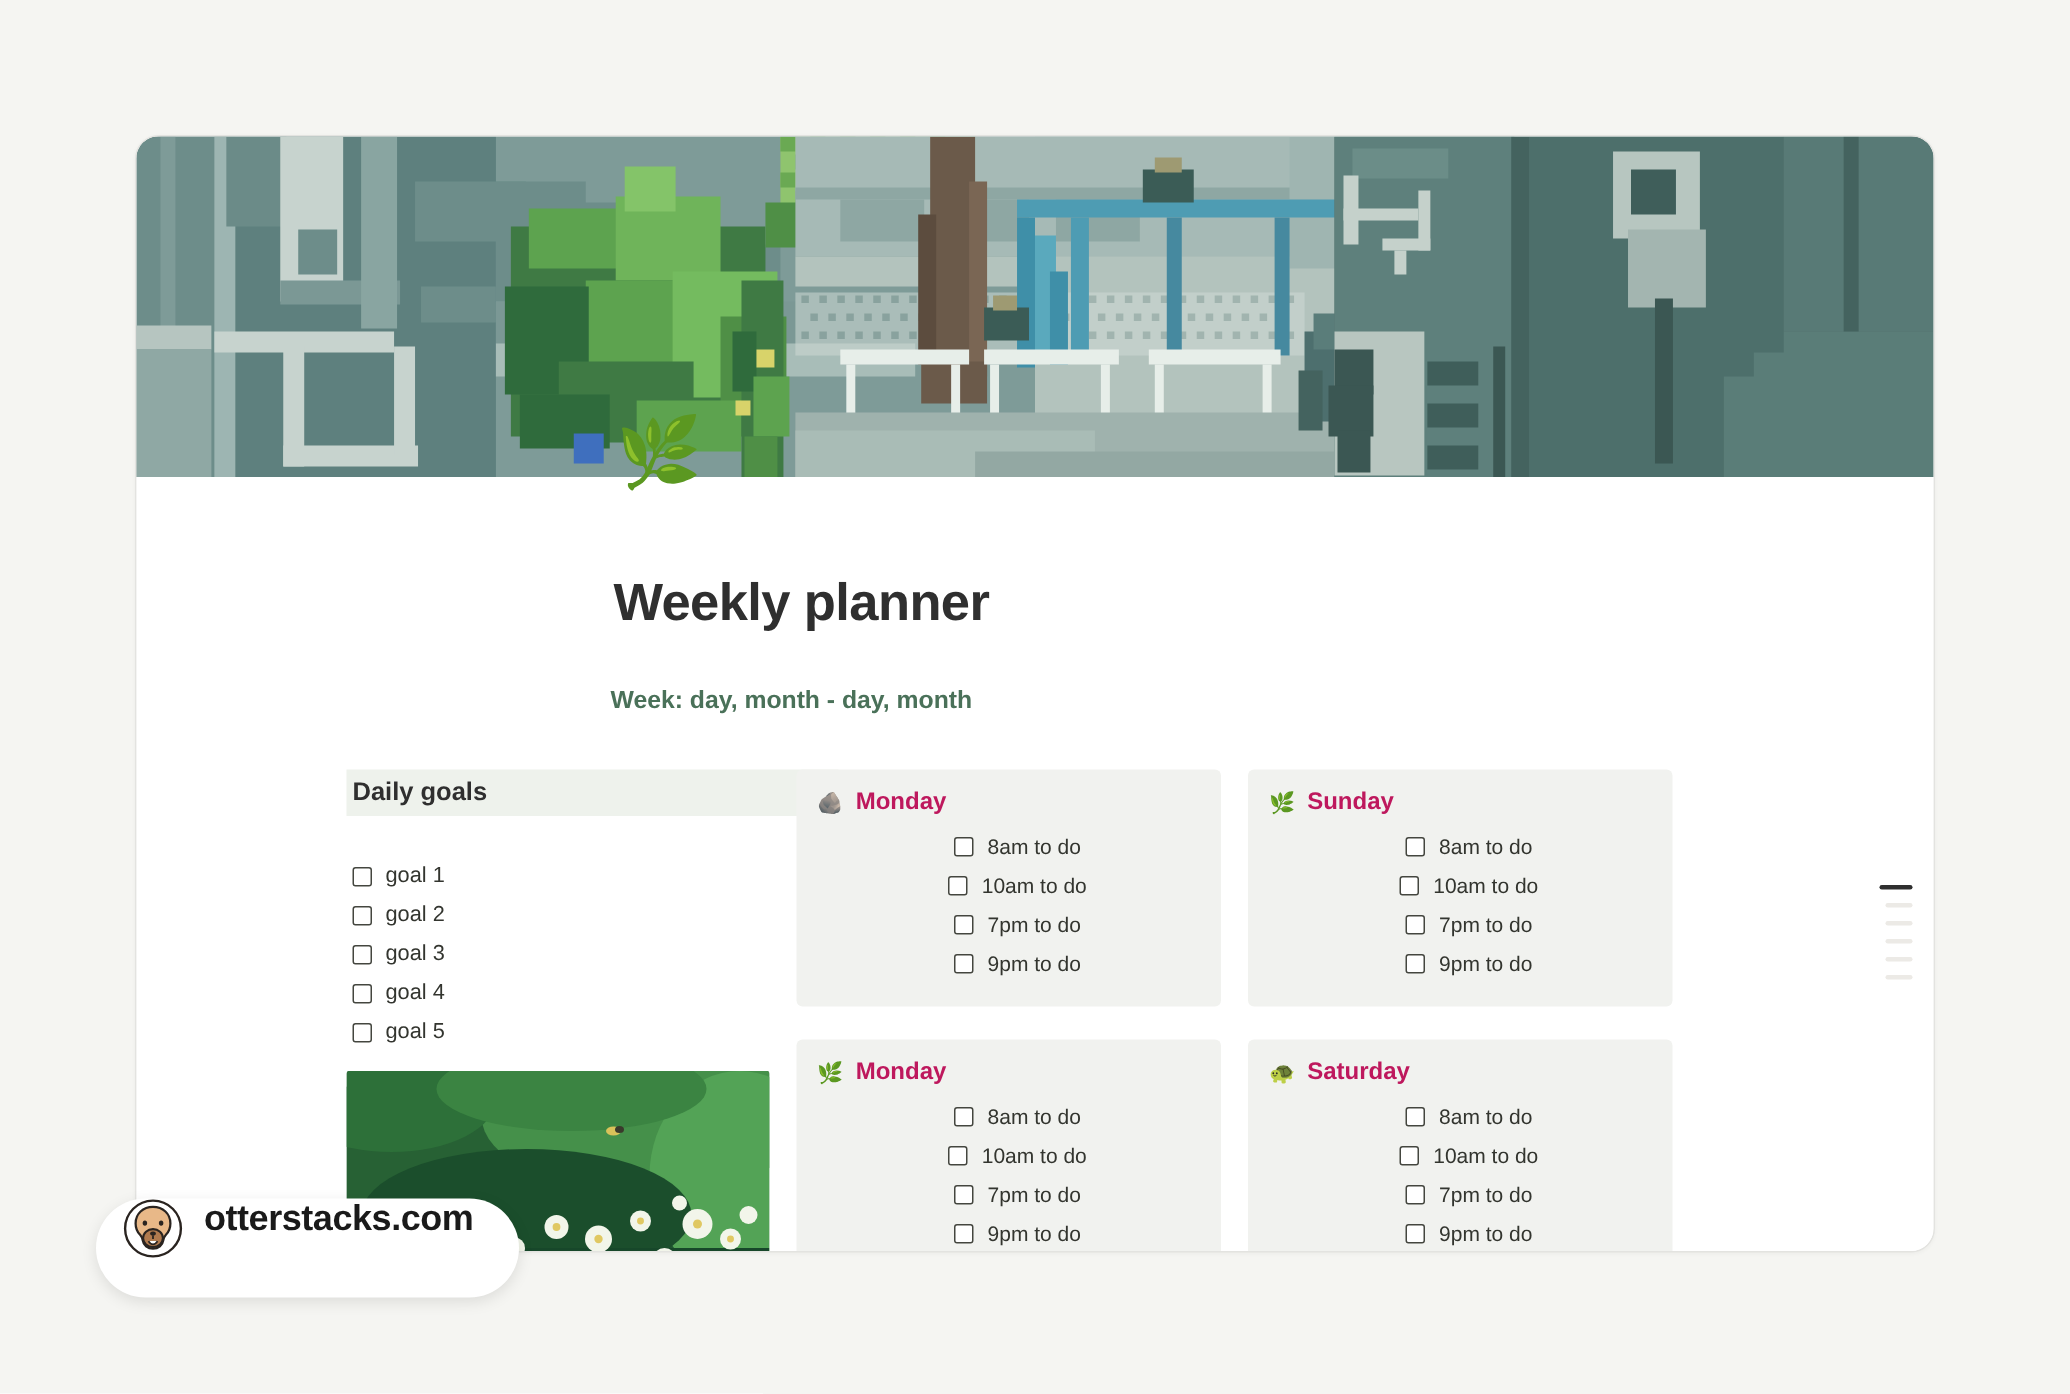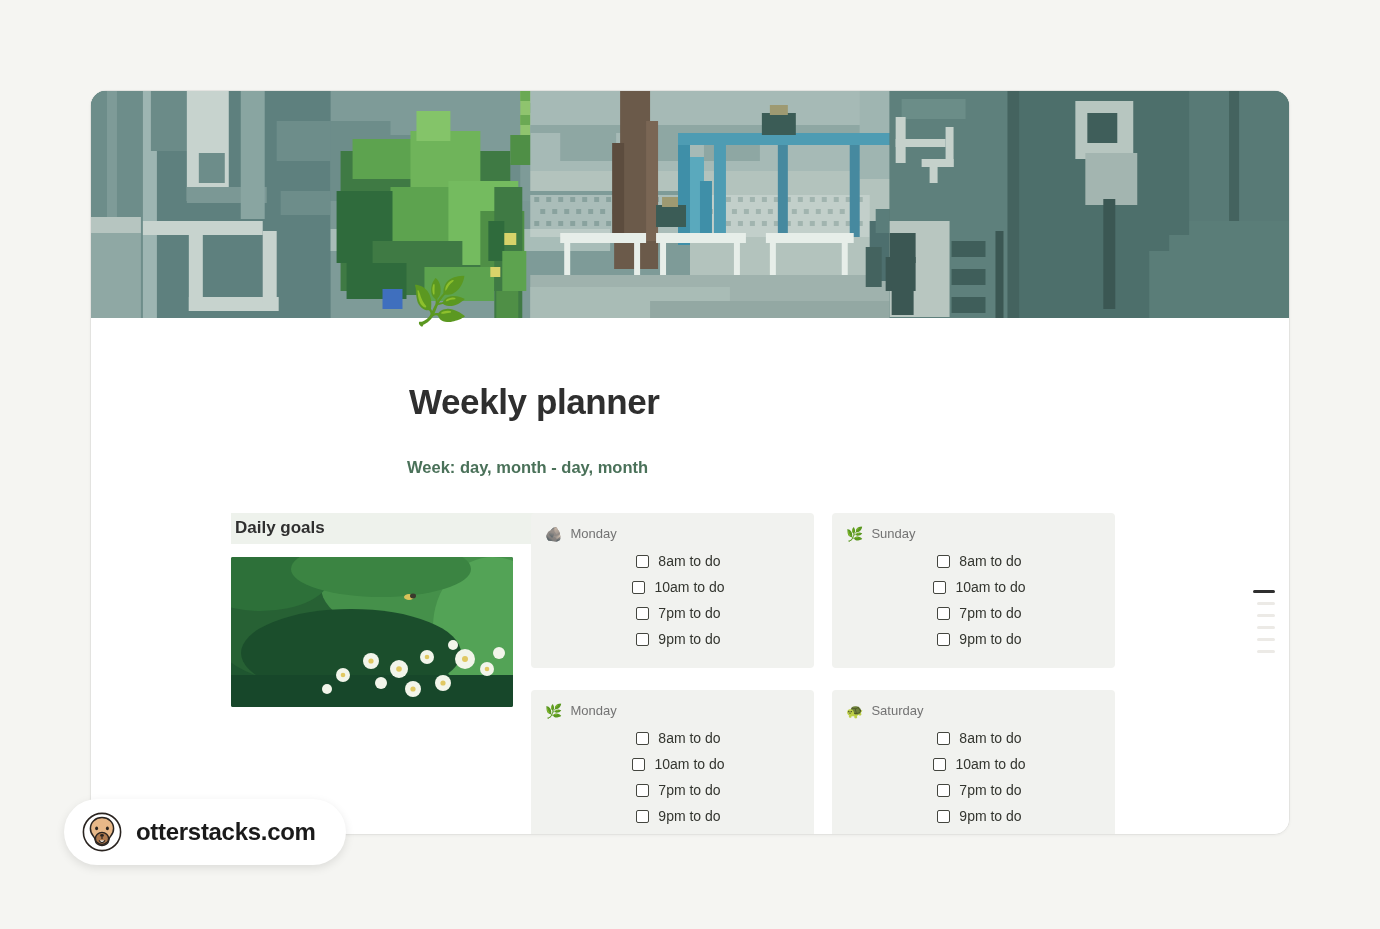--- a/index.html
+++ b/index.html
@@ -134,23 +134,23 @@
     margin-bottom: 22px;
   }
   .day-head {
     display: flex;
     align-items: center;
     gap: 8px;
     margin-bottom: 7px;
   }
   .day-head .emoji { font-size: 14px; line-height: 1; }
   .day-head .name {
-    font-size: 13px;
-    font-weight: normal;
-    color: #737373;
+    font-size: 16px;
+    font-weight: bold;
+    color: #be185d;
   }
   .task-row {
     display: flex;
     align-items: center;
     gap: 9px;
     height: 26px;
     padding-left: 12px;
     justify-content: center;
   }
   .task-row .label {
@@ -178,21 +178,21 @@
 
   
   .brand {
     position: absolute;
     left: 64px;
     top: 799px;
     height: 66px;
     background: #ffffff;
     border-radius: 34px;
     display: flex;
-    align-items: center;
+    align-items: flex-start;
     gap: 14px;
     padding: 0 30px 0 18px;
     box-shadow: 0 3px 10px rgba(0,0,0,0.10);
     z-index: 40;
   }
   .brand .logo { width: 40px; height: 40px; flex: none; }
   .brand .dom {
     font-size: 24px;
     font-weight: bold;
     color: #1a1a1a;
@@ -459,20 +459,42 @@
     <span class="title-emoji">🌿</span>
 
     <h1 class="page-title">Weekly planner</h1>
 
     <div class="week-line">Week: day, month - day, month</div>
 
     <div class="columns">
 
       <div class="col-goals">
         <div class="goals-head">Daily goals</div>
+        <div class="goals-list">
+          <div class="goal-row">
+            <span class="cbx"></span>
+            <span class="label">goal 1</span>
+          </div>
+          <div class="goal-row">
+            <span class="cbx"></span>
+            <span class="label">goal 2</span>
+          </div>
+          <div class="goal-row">
+            <span class="cbx"></span>
+            <span class="label">goal 3</span>
+          </div>
+          <div class="goal-row">
+            <span class="cbx"></span>
+            <span class="label">goal 4</span>
+          </div>
+          <div class="goal-row">
+            <span class="cbx"></span>
+            <span class="label">goal 5</span>
+          </div>
+        </div>
 
         <div class="goals-photo">
           <svg viewBox="0 0 282 150" preserveAspectRatio="none">
             <defs>
               <linearGradient id="mossG" x1="0" y1="0" x2="0.3" y2="1">
                 <stop offset="0%" stop-color="#2e6b3a"></stop>
                 <stop offset="55%" stop-color="#1f5630"></stop>
                 <stop offset="100%" stop-color="#15insp"></stop>
               </linearGradient>
               <linearGradient id="mossG2" x1="0" y1="0" x2="1" y2="1">

